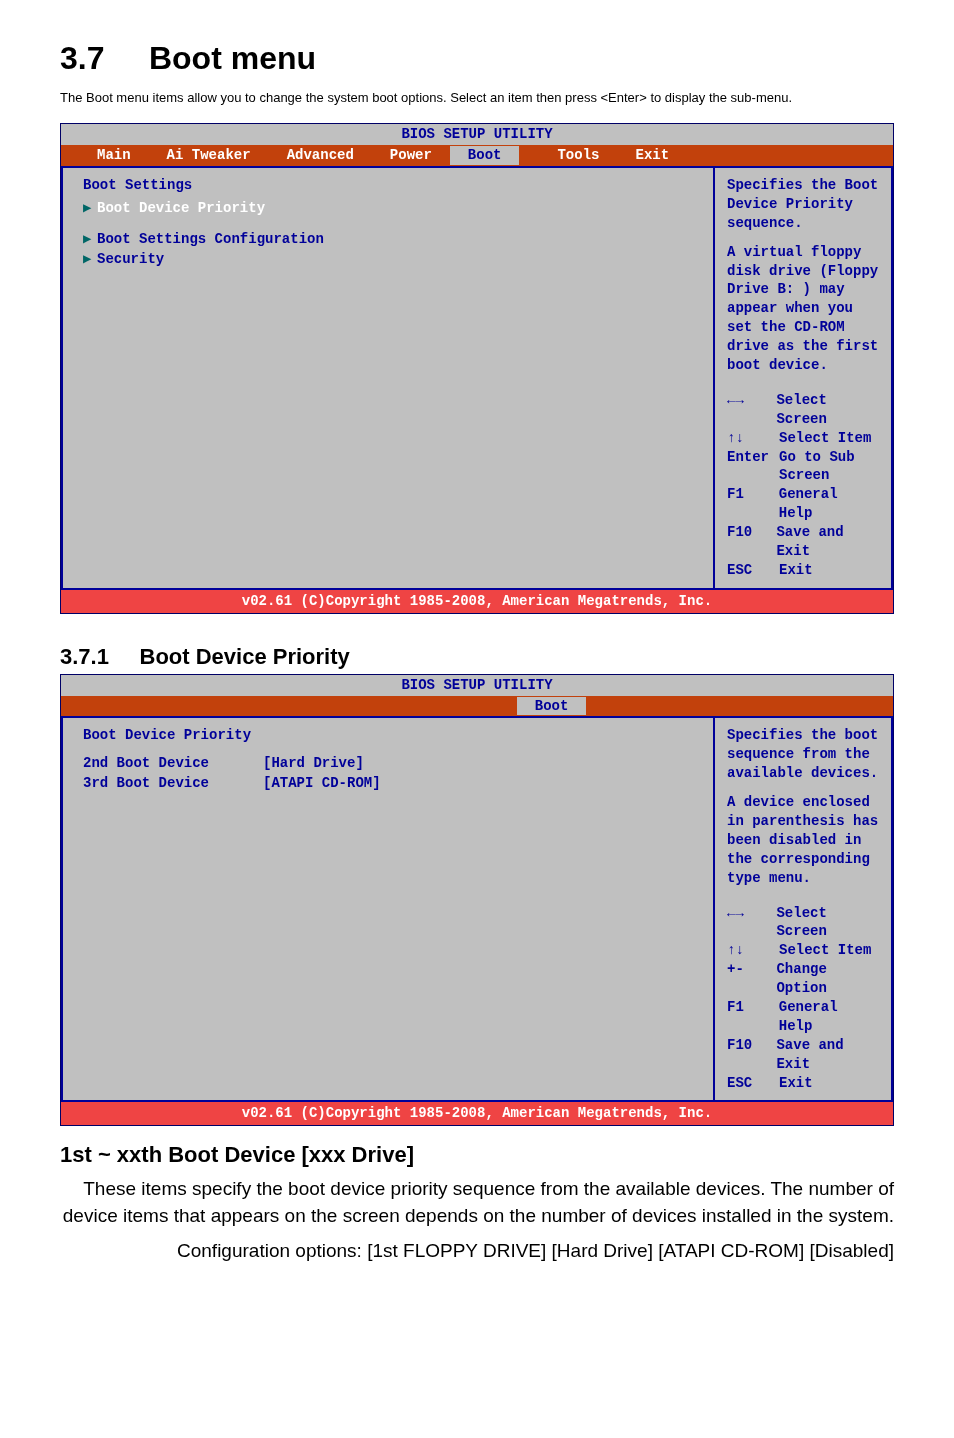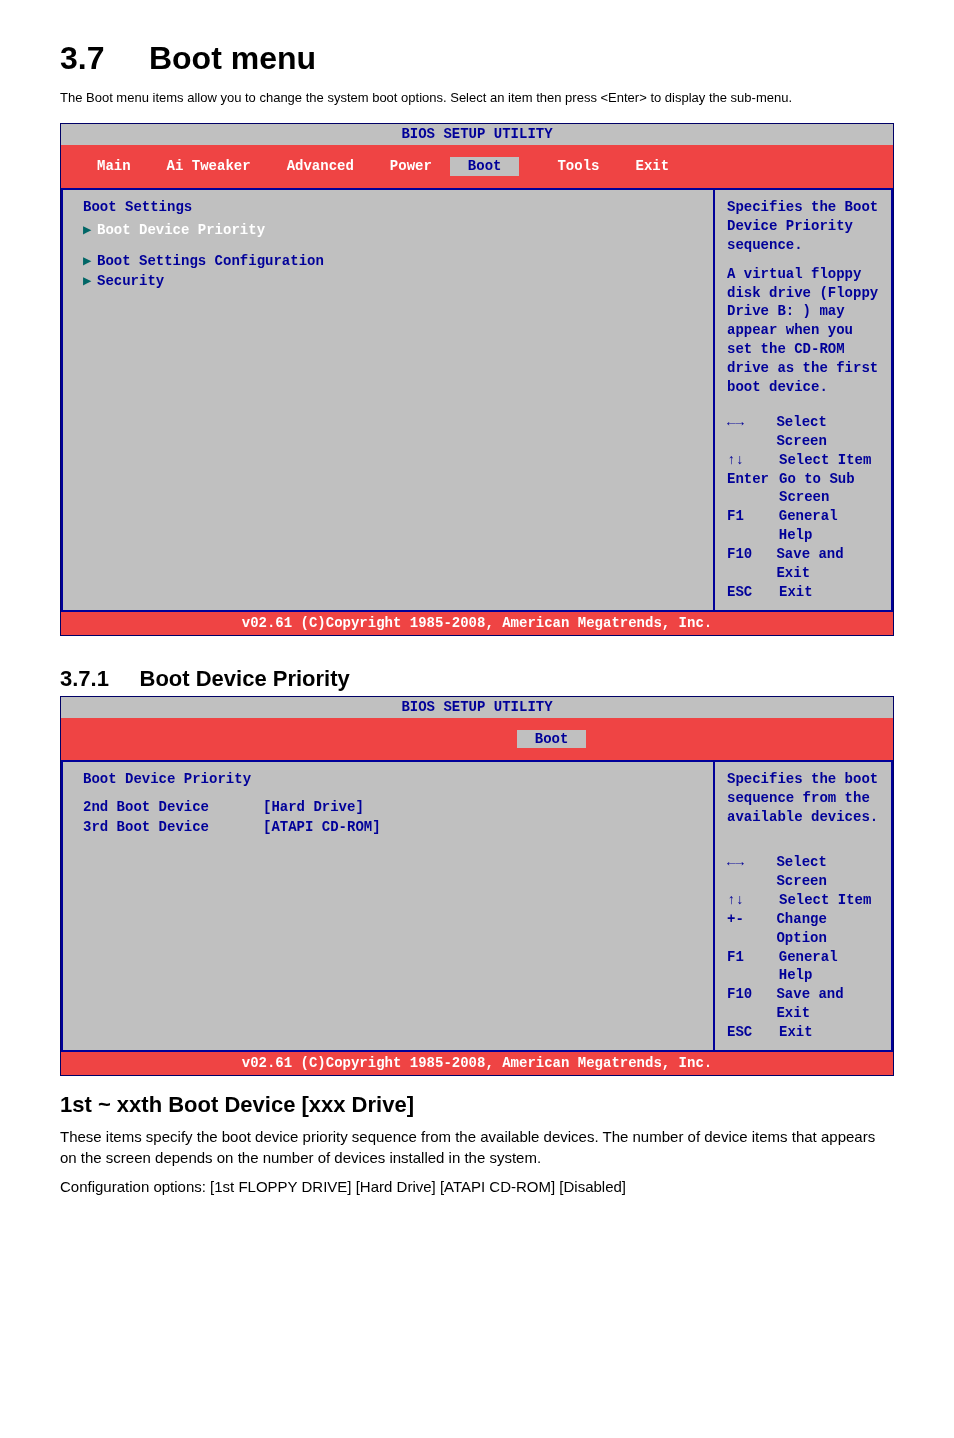--- a/index.html
+++ b/index.html
@@ -34,24 +34,24 @@
     line-height: 1.35;
     font-weight: bold;
   }
   .bios-titlebar {
     background: #c0c0c0;
     color: #000099;
     text-align: center;
     padding: 1px 0;
   }
   .bios-tabbar {
-    background: #ef4444;
+    background: #c2410c;
     color: #ffffff;
     display: flex;
-    padding: 12px 18px;
+    padding: 1px 18px;
   }
   .bios-tab {
     padding: 0 18px;
   }
   .bios-tab.active {
     background: #c0c0c0;
     color: #000099;
   }
   .bios-main {
     display: flex;
@@ -110,23 +110,24 @@
   .nav-key .k {
     width: 42px;
   }
   .sub-heading {
     font-size: 22px;
     font-weight: bold;
     margin-top: 16px;
     margin-bottom: 8px;
   }
   .sub-desc {
-    font-size: 15px;
+    font-size: 19px;
     line-height: 1.4;
     margin-bottom: 8px;
+    text-align: right;
   }
   .page-footer {
     border-top: 4px solid #14b8a6;
     margin-top: 280px;
     padding-top: 6px;
     display: flex;
     justify-content: space-between;
     font-size: 14px;
     color: #333;
   }
@@ -229,20 +230,21 @@
       </div>
       <div class="row">
         <span class="item" style="width:180px">3rd Boot Device</span>
         <span>[ATAPI CD-ROM]</span>
       </div>
     </div>
     <div class="bios-right">
       <div class="help-top">
         <div>Specifies the boot sequence from the available devices.</div>
         <div style="height:10px"></div>
+        <div>A device enclosed in parenthesis has been disabled in the corresponding type menu.</div>
       </div>
       <div>
         <div class="nav-key">
             <span class="k">←→</span>
             <span>Select Screen</span>
           </div>
         <div class="nav-key">
             <span class="k">↑↓</span>
             <span>Select Item</span>
           </div>

